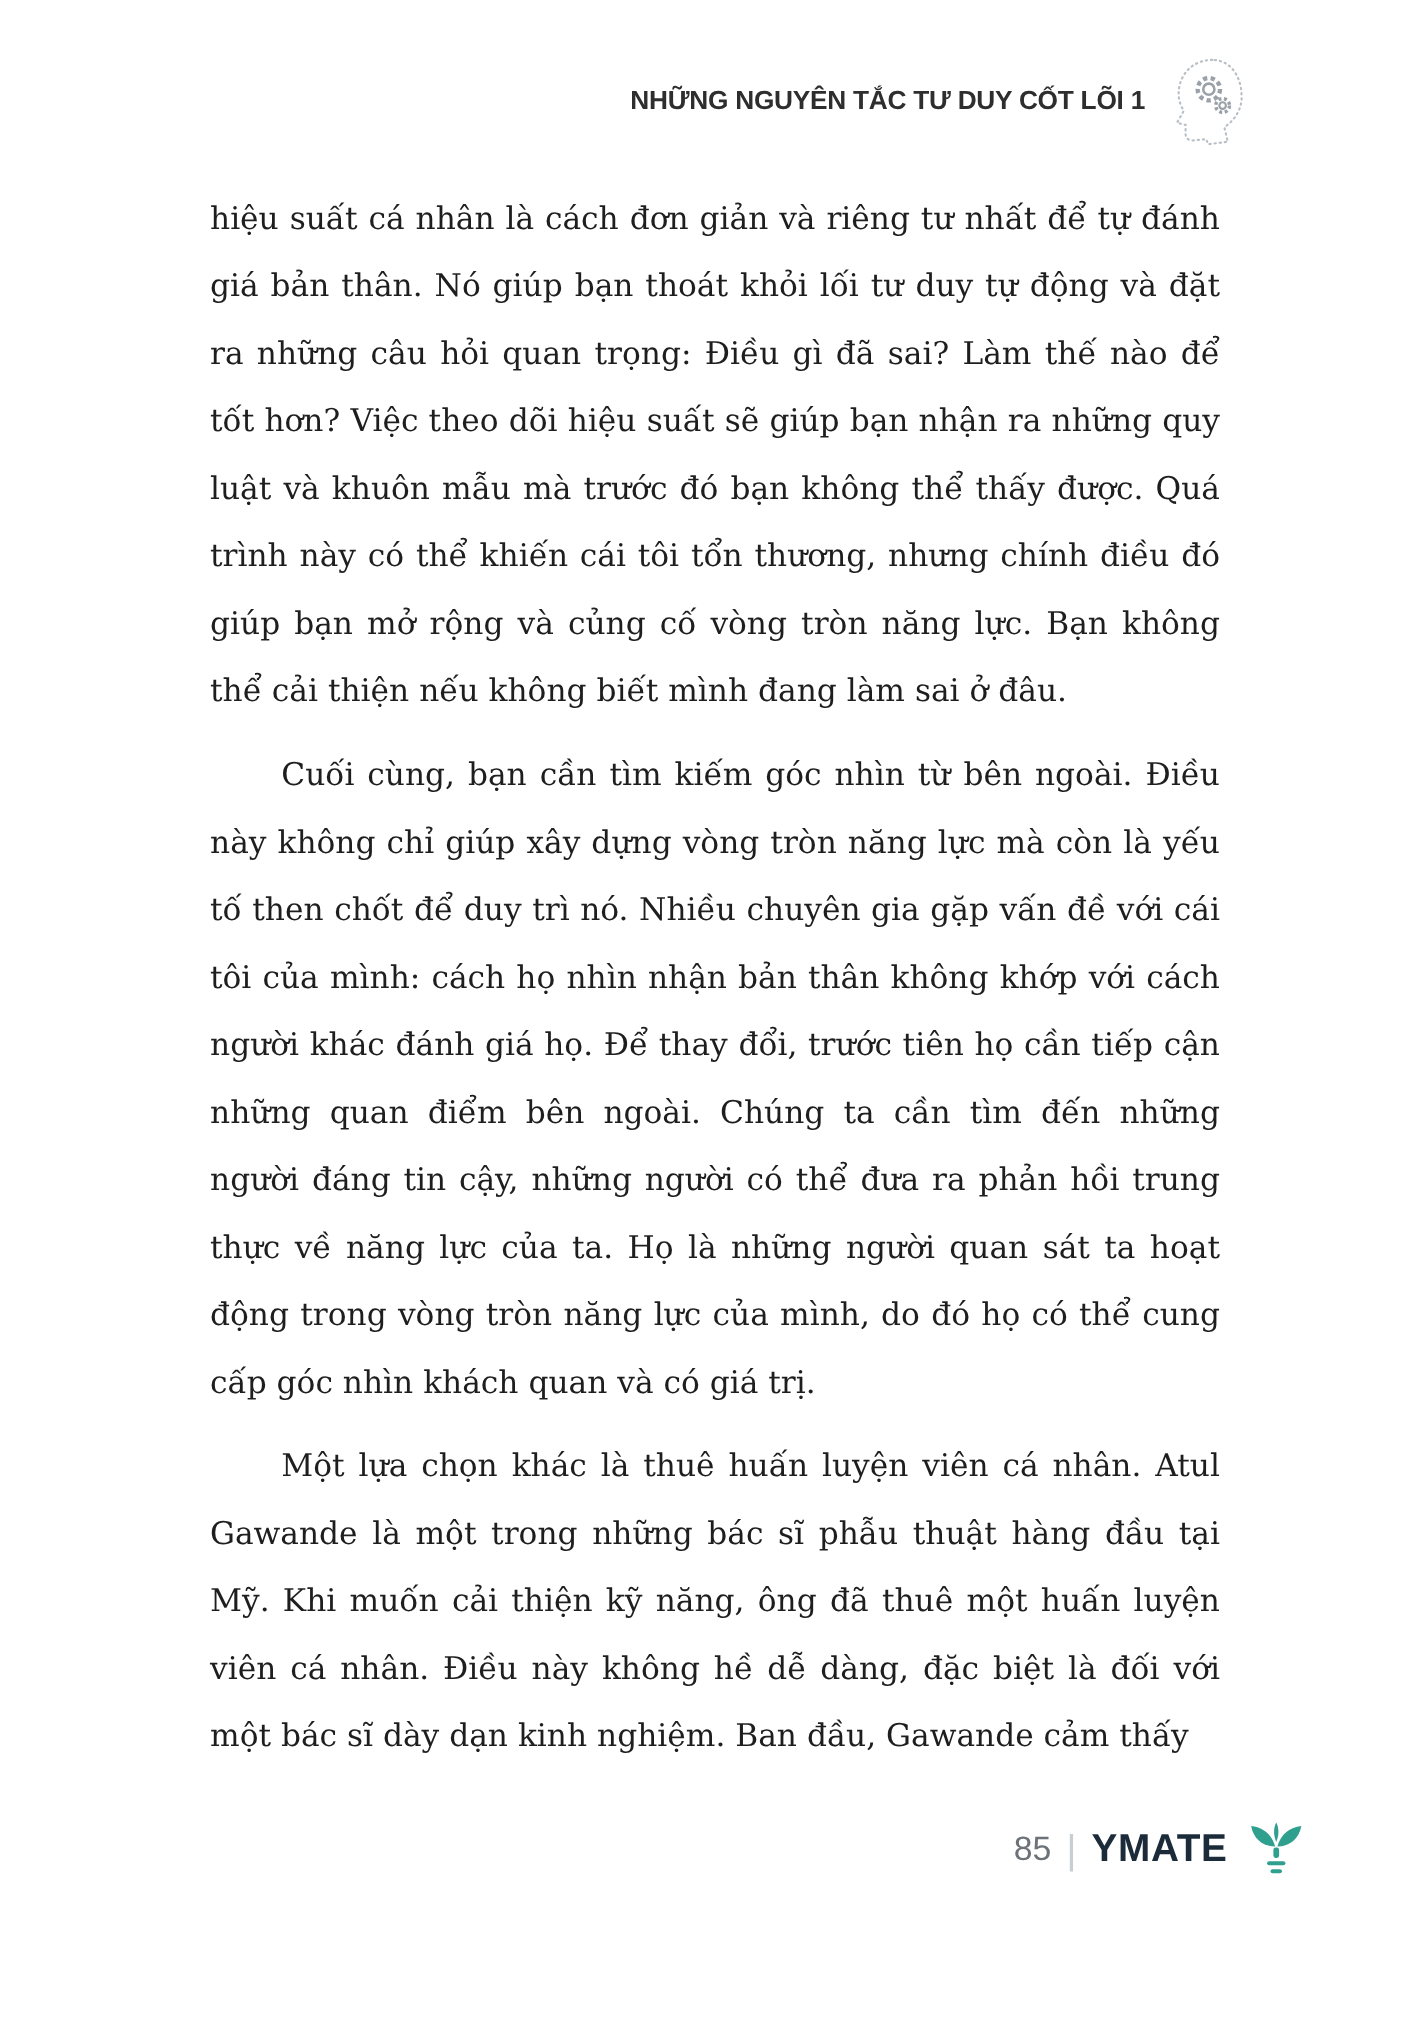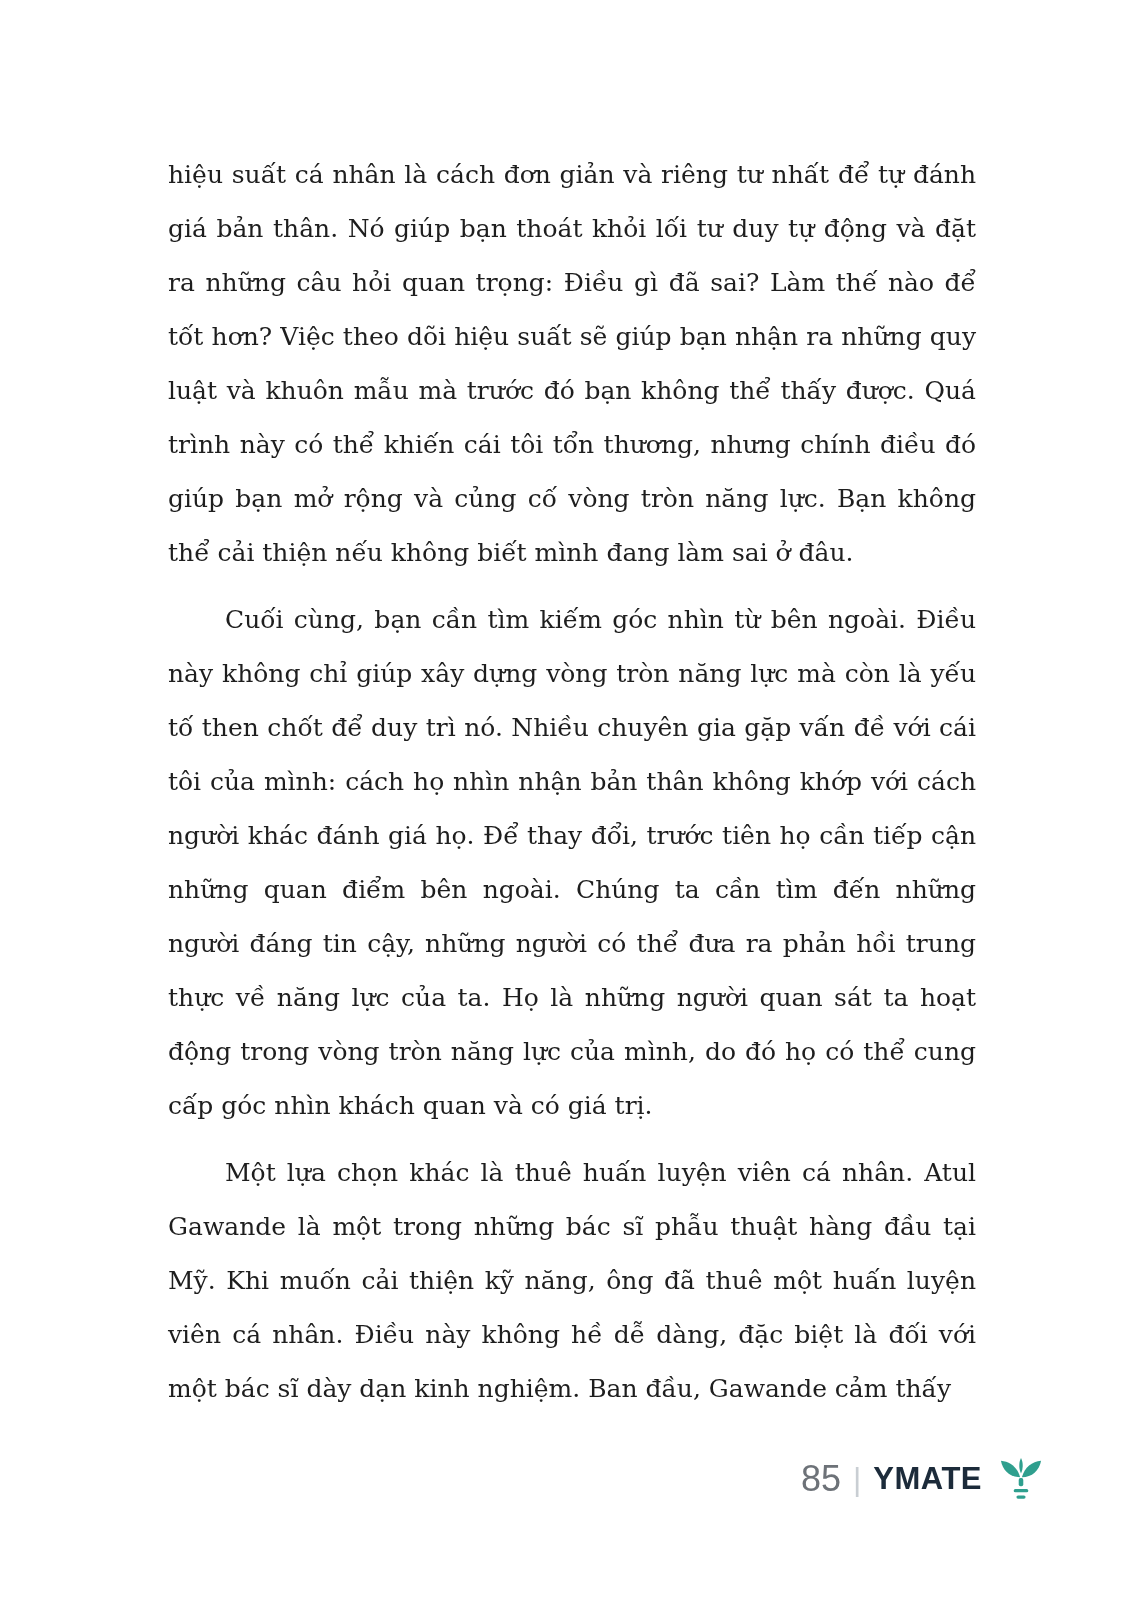--- a/index.html
+++ b/index.html
@@ -55,21 +55,21 @@
   .footer {
     position: absolute;
     top: 1458px;
     right: 98px;
     display: flex;
     align-items: center;
     gap: 12px;
   }
   .page-number {
     font-family: "Liberation Sans", sans-serif;
-    font-size: 36px;
+    font-size: 27px;
     color: #6d7278;
   }
   .footer-divider {
     font-family: "Liberation Sans", sans-serif;
     font-size: 32px;
     font-weight: 300;
     color: #c9ced3;
     line-height: 1;
   }
   .brand {
@@ -80,20 +80,34 @@
     color: #1c2b3a;
     text-align: right;
   }
   .brand-logo { display: block; margin-left: 4px; }
 </style>
 </head>
 <body>
 
 <div class="page">
 
+  <div class="header">
+    <span class="header-title">NHỮNG NGUYÊN TẮC TƯ DUY CỐT LÕI 1</span>
+    <span>
+      <svg class="head-icon" width="62" height="74" viewBox="0 0 90 104" aria-hidden="true">
+        <path d="M52 4 C29 4 14 21 13 41 C12.5 50 15 57 19 63 L11 77 L21 79.5 L21 90 C21 95 25 98 30 97.5 L45 96 L47 102 L70 99 L66 82 C80 73 87 59 86 44 C85 21 72 4 52 4 Z" fill="none" stroke="#b9bfc6" stroke-width="2.5" stroke-dasharray="1.5 4.5" stroke-linecap="round"></path>
+        <g fill="none">
+          <circle cx="48" cy="38" r="13" stroke="#9aa1a8" stroke-width="5" stroke-dasharray="5 4"></circle>
+          <circle cx="48" cy="38" r="6.5" stroke="#9aa1a8" stroke-width="3"></circle>
+          <circle cx="64" cy="57" r="8" stroke="#9aa1a8" stroke-width="4" stroke-dasharray="3.5 3"></circle>
+          <circle cx="64" cy="57" r="3.8" stroke="#9aa1a8" stroke-width="2.5"></circle>
+        </g>
+      </svg>
+    </span>
+  </div>
 
   <div class="content">
     <p class="first">hiệu suất cá nhân là cách đơn giản và riêng tư nhất để tự đánh giá bản thân. Nó giúp bạn thoát khỏi lối tư duy tự động và đặt ra những câu hỏi quan trọng: Điều gì đã sai? Làm thế nào để tốt hơn? Việc theo dõi hiệu suất sẽ giúp bạn nhận ra những quy luật và khuôn mẫu mà trước đó bạn không thể thấy được. Quá trình này có thể khiến cái tôi tổn thương, nhưng chính điều đó giúp bạn mở rộng và củng cố vòng tròn năng lực. Bạn không thể cải thiện nếu không biết mình đang làm sai ở đâu.</p>
     <p>Cuối cùng, bạn cần tìm kiếm góc nhìn từ bên ngoài. Điều này không chỉ giúp xây dựng vòng tròn năng lực mà còn là yếu tố then chốt để duy trì nó. Nhiều chuyên gia gặp vấn đề với cái tôi của mình: cách họ nhìn nhận bản thân không khớp với cách người khác đánh giá họ. Để thay đổi, trước tiên họ cần tiếp cận những quan điểm bên ngoài. Chúng ta cần tìm đến những người đáng tin cậy, những người có thể đưa ra phản hồi trung thực về năng lực của ta. Họ là những người quan sát ta hoạt động trong vòng tròn năng lực của mình, do đó họ có thể cung cấp góc nhìn khách quan và có giá trị.</p>
     <p>Một lựa chọn khác là thuê huấn luyện viên cá nhân. Atul Gawande là một trong những bác sĩ phẫu thuật hàng đầu tại Mỹ. Khi muốn cải thiện kỹ năng, ông đã thuê một huấn luyện viên cá nhân. Điều này không hề dễ dàng, đặc biệt là đối với một bác sĩ dày dạn kinh nghiệm. Ban đầu, Gawande cảm thấy</p>
   </div>
 
   <div class="footer">
     <span class="page-number">85</span>
     <span class="footer-divider">|</span>

